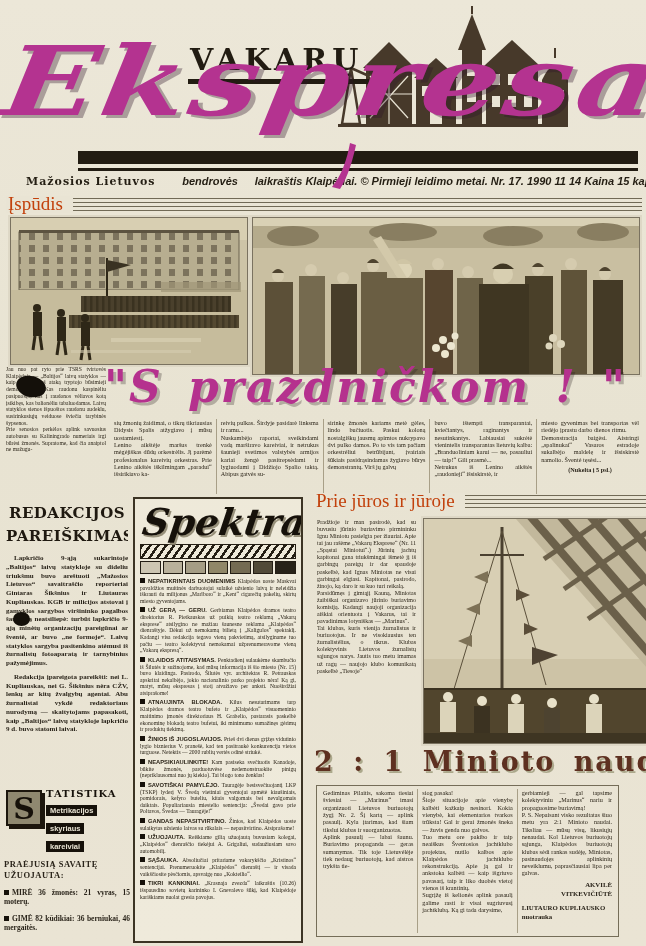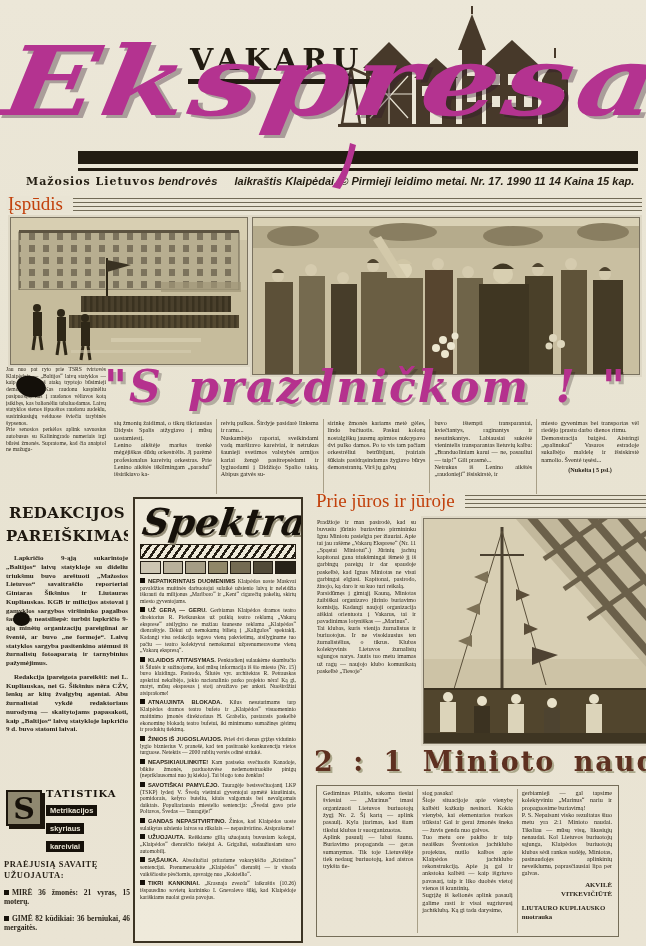--- a/index.html
+++ b/index.html
@@ -14,21 +14,21 @@
         font-style:italic;font-weight:bold;font-size:96px;line-height:1;color:#b43390;
         letter-spacing:3px;transform:scaleX(1.28) skewX(-7deg);transform-origin:left top;
         text-shadow:4px 3px 0 rgba(45,20,40,0.35);}
   .skyline{position:absolute;left:338px;top:6px;z-index:1;}
   .mast-bar{position:absolute;left:78px;top:151px;width:560px;height:13px;background:#221c12;z-index:2;}
   .mast-bar2{position:absolute;left:78px;top:168px;width:560px;height:3px;background:#221c12;z-index:2;}
   .swoosh{position:absolute;left:330px;top:143px;z-index:5;}
   .mast-sub{position:absolute;left:26px;top:175px;width:616px;z-index:3;font-size:11px;
         white-space:nowrap;color:#241e13;}
   .sub-gothic{font-family:"DejaVu Serif",serif;font-weight:bold;letter-spacing:1px;}
-  .sub-mid{font-style:italic;font-weight:bold;font-family:Liberation Mono, monospace;}
+  .sub-mid{font-style:italic;font-weight:bold;font-family:Liberation Sans, sans-serif;margin-left:24px;}
   .sub-rest{font-style:italic;font-weight:bold;font-family:"Liberation Sans",sans-serif;margin-left:14px;}
   
   .kicker{position:absolute;height:17px;}
   .kicker .rules{position:absolute;left:0;right:0;top:2px;height:13px;
         background:repeating-linear-gradient(180deg,#716a56 0 1px,transparent 1px 4px);}
   .kicker .label{position:relative;display:inline-block;background:#e9e4d4;
         padding:0 10px 1px 2px;font-size:19px;line-height:16px;color:#c2410c;z-index:1;}
   
   .photo{position:absolute;border:1px solid #7a7260;box-shadow:0 0 0 2px #ded8c6;overflow:hidden;}
   .photo svg{display:block;}

